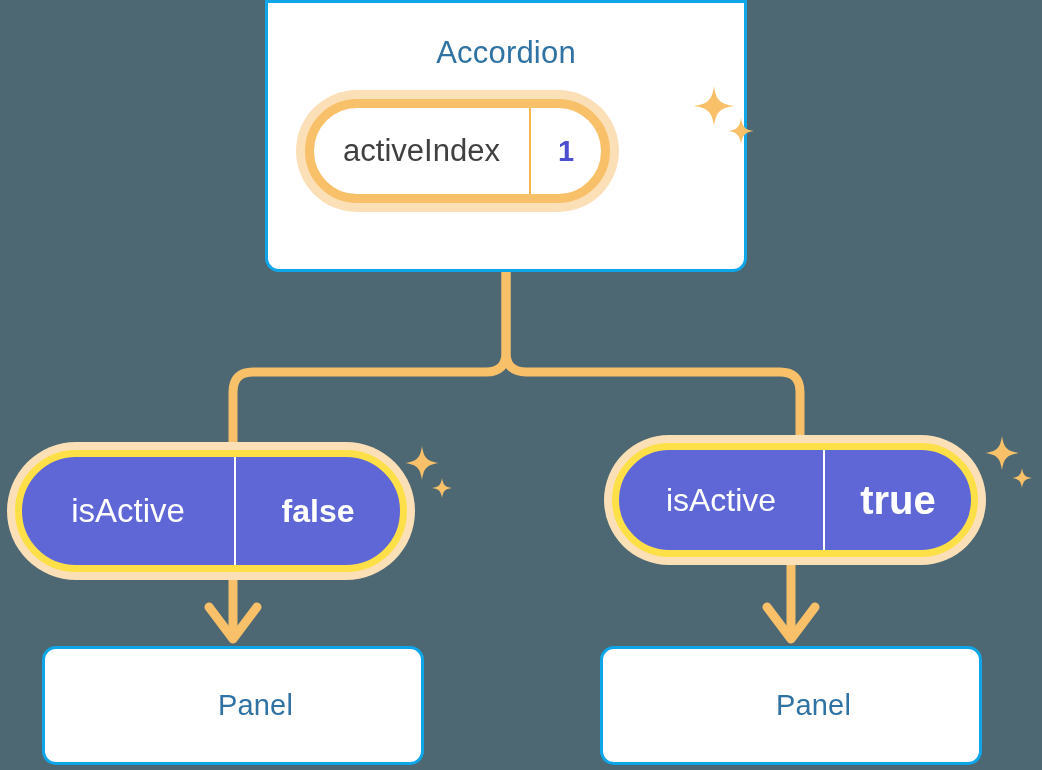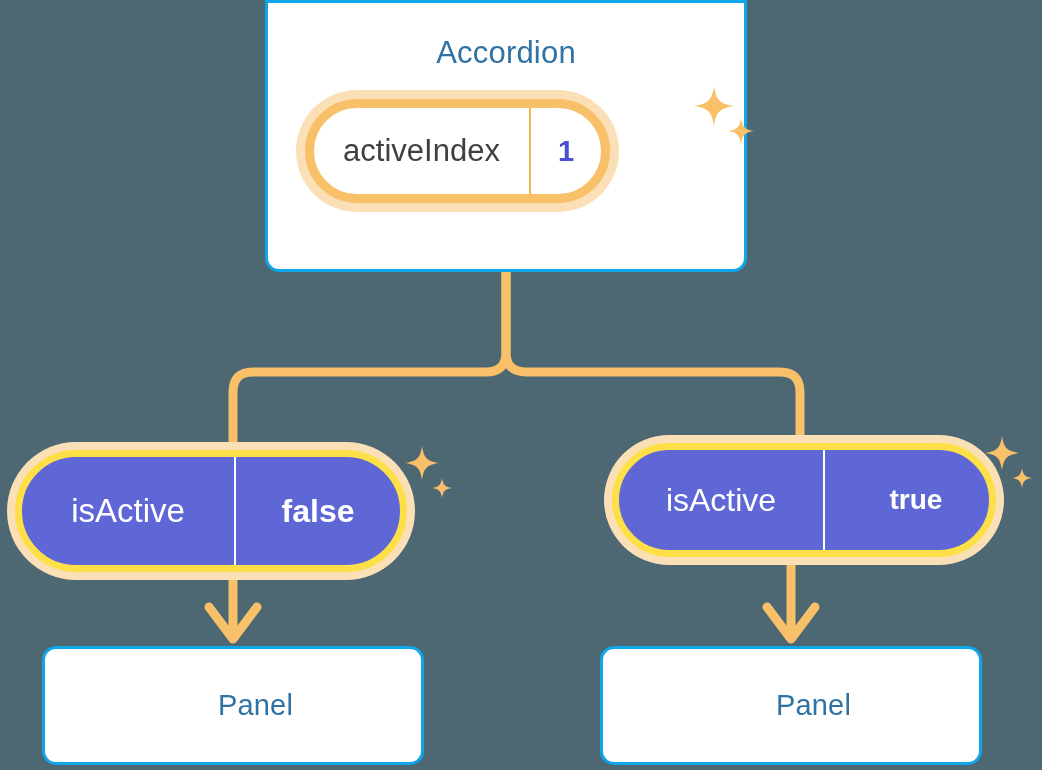--- a/index.html
+++ b/index.html
@@ -127,21 +127,21 @@
   #pill-isactive-left .pill { height: 122px; }
   #pill-isactive-left .pill-key   { width: 212px; font-size: 33px; }
   #pill-isactive-left .pill-value { width: 164px; font-size: 32px; }
 
   #pill-isactive-right {
     left: 612px;
     top: 443px;
   }
   #pill-isactive-right .pill { height: 114px; }
   #pill-isactive-right .pill-key   { width: 204px; font-size: 32px; }
-  #pill-isactive-right .pill-value { width: 146px; font-size: 28px; margin-left: 18px; }
+  #pill-isactive-right .pill-value { width: 146px; font-size: 40px; }
 
   
   .sparkle-group {
     position: absolute;
     pointer-events: none;
   }
   #sparkle-accordion    { left: 688px; top: 84px;  }
   #sparkle-left-pill    { left: 398px; top: 442px; }
   #sparkle-right-pill   { left: 978px; top: 432px; }
 </style>

